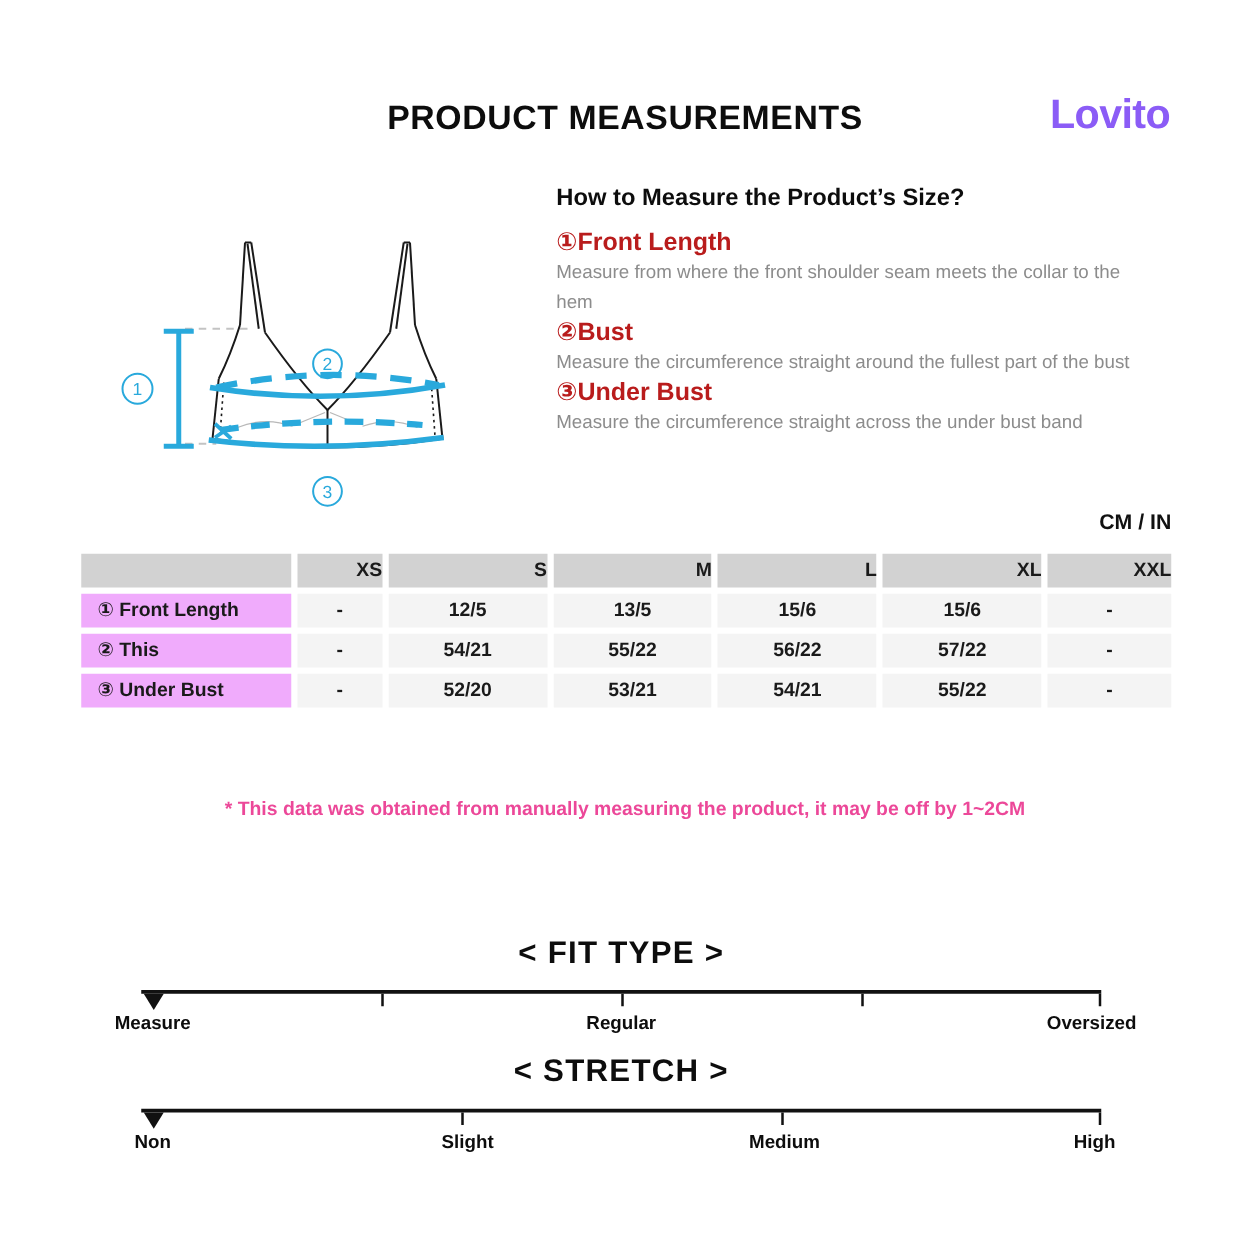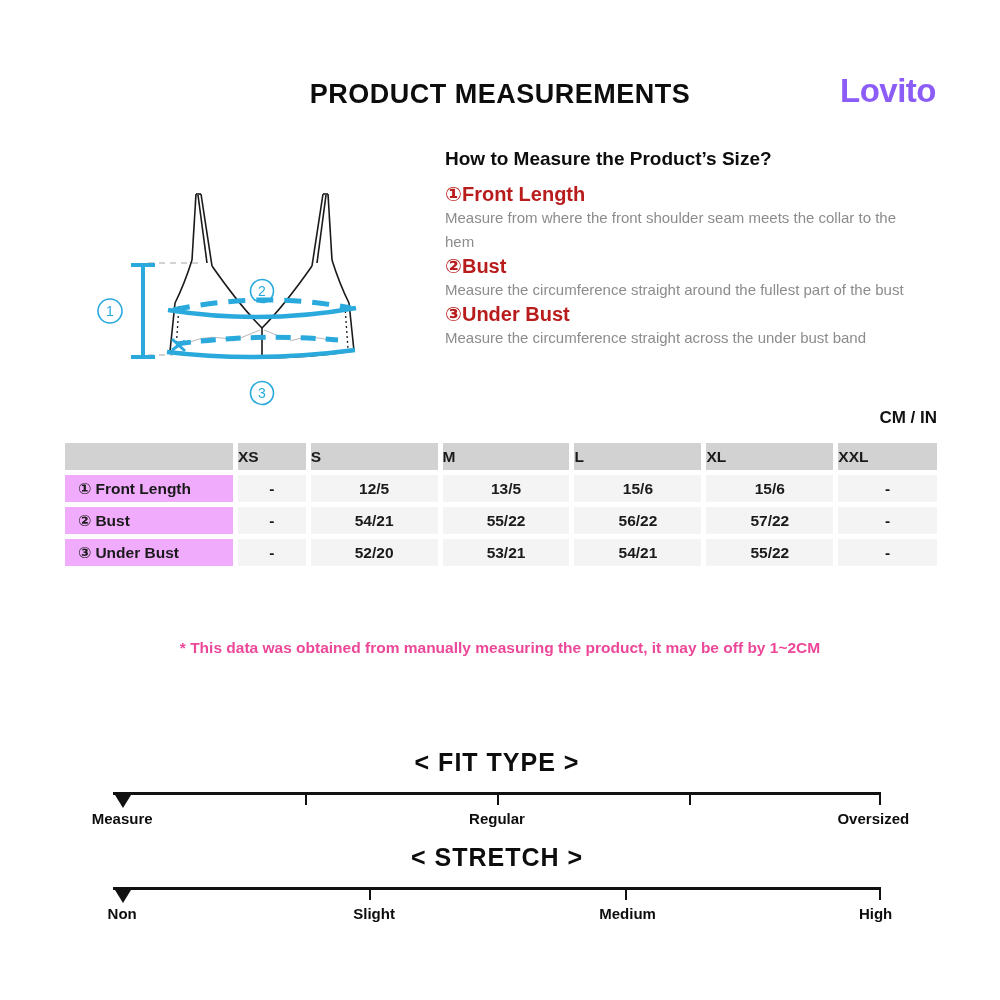--- a/index.html
+++ b/index.html
@@ -24,21 +24,21 @@
   .guide .g-label { font-size:20px; font-weight:700; color:#b91c1c; line-height:24px; }
   .guide .g-desc { font-size:15px; color:#8c8c8c; line-height:24px; width:468px; }
 
   
   .unit-label { position:absolute; top:408px; right:63px; font-size:17px; font-weight:700; }
 
   
   .size-table-wrap { position:absolute; left:60px; top:438px; width:882px; }
   table.size-table { width:100%; border-collapse:separate; border-spacing:5px 5px; }
   table.size-table td, table.size-table th { height:27px; font-size:15.5px; vertical-align:middle; }
-  .cell-head { background:#d2d2d2; font-weight:700; text-align:left; color:#1a1a1a; }
+  .cell-head { background:#d2d2d2; font-weight:700; text-align:right; color:#1a1a1a; }
   .cell-label { background:#f0abfc; font-weight:600; text-align:left; padding-left:13px; color:#1a1a1a; }
   .cell-val { background:#f4f4f4; font-weight:700; text-align:center; color:#1a1a1a; }
   col.c-label { width:168px; }
 
   
   .footnote { position:absolute; top:639px; left:0; right:0; text-align:center;
     font-size:15.5px; font-weight:700; color:#ec4899; }
 
   
   .scale { position:absolute; left:113px; width:768px; }
@@ -166,21 +166,21 @@
       <tr>
         <td class="cell-label">① Front Length</td>
         <td class="cell-val">-</td>
         <td class="cell-val">12/5</td>
         <td class="cell-val">13/5</td>
         <td class="cell-val">15/6</td>
         <td class="cell-val">15/6</td>
         <td class="cell-val">-</td>
       </tr>
       <tr>
-        <td class="cell-label">② Bust</td>
+        <td class="cell-label">② This</td>
         <td class="cell-val">-</td>
         <td class="cell-val">54/21</td>
         <td class="cell-val">55/22</td>
         <td class="cell-val">56/22</td>
         <td class="cell-val">57/22</td>
         <td class="cell-val">-</td>
       </tr>
       <tr>
         <td class="cell-label">③ Under Bust</td>
         <td class="cell-val">-</td>

